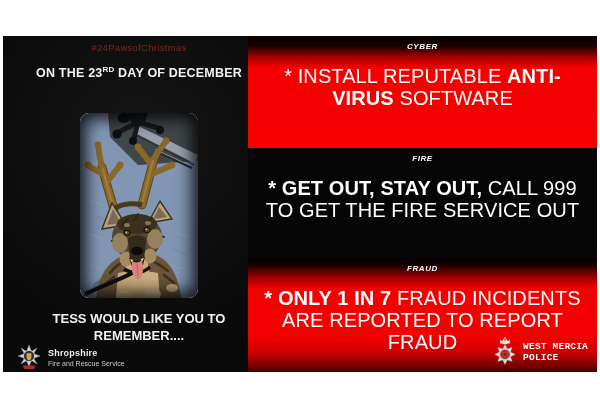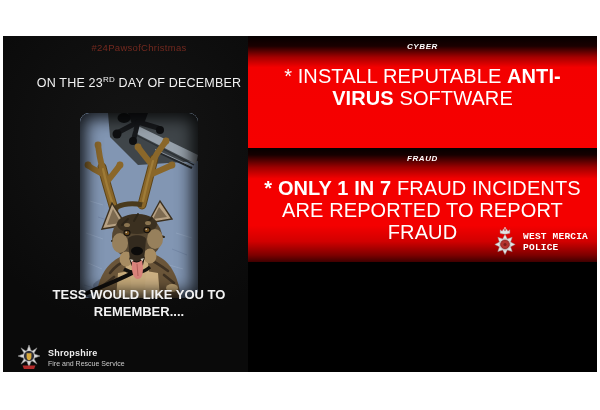--- a/index.html
+++ b/index.html
@@ -13,23 +13,23 @@
     background:#000;display:flex;
   }
   
   .left-panel{
     position:relative;width:245px;height:100%;
     background:radial-gradient(circle at 55% 32%, #151515 0%, #0a0a0a 70%);
     flex:none;
   }
   .lp-text{position:absolute;left:25px;width:222px;text-align:center;color:#f2f2f2;}
   .hashtag{top:6px;font-size:9.5px;font-weight:normal;color:#73291f;letter-spacing:.3px;}
-  .lp-heading{top:40px;font-size:12.5px;font-weight:normal;letter-spacing:.2px;}
+  .lp-heading{top:30px;font-size:12.5px;font-weight:bold;letter-spacing:.2px;}
   .lp-heading .ord{font-size:8px;vertical-align:top;position:relative;top:-1px;}
-  .lp-footer{top:250px;font-size:13px;font-weight:bold;line-height:17px;}
+  .lp-footer{top:274px;font-size:13px;font-weight:bold;line-height:17px;}
   .photo{
     position:absolute;left:77px;top:77px;width:118px;height:185px;
     border-radius:9px;overflow:hidden;background:#8296b3;
   }
   .photo svg{display:block;}
   .photo::after{
     content:"";position:absolute;inset:0;border-radius:9px;
     box-shadow:inset 0 0 16px 6px rgba(0,0,0,.85);
   }
   .sfrs-logo{
@@ -220,20 +220,24 @@
     </div>
   </div>
 
   <div class="right-panel">
 
     <div class="section cyber">
       <div class="section-header">CYBER</div>
       <div class="section-body"><span class="seg">* INSTALL REPUTABLE </span><span class="seg seg-bold">ANTI-VIRUS</span><span class="seg"> SOFTWARE</span></div>
     </div>
 
+    <div class="section fire">
+      <div class="section-header">FIRE</div>
+      <div class="section-body"><span class="seg seg-bold">* GET OUT, STAY OUT,</span><span class="seg"> CALL 999 TO GET THE FIRE SERVICE OUT</span></div>
+    </div>
 
     <div class="section fraud">
       <div class="section-header">FRAUD</div>
       <div class="section-body"><span class="seg seg-bold">* ONLY 1 IN 7</span><span class="seg"> FRAUD INCIDENTS ARE REPORTED TO REPORT FRAUD</span></div>
 
       <div class="wmp-logo">
         <svg width="26" height="31" viewBox="0 0 26 32">
           <rect x="12.3" y="0.2" width="1.4" height="2.4" fill="#e3e3e3"></rect>
           <path d="M8,6.5 L8,2.8 L10,4.3 L11.5,1.8 L13,4.3 L14.5,1.8 L16,4.3 L18,2.8 L18,6.5 C15.8,7.6 10.2,7.6 8,6.5 Z" fill="#e3e3e3" stroke="#999" stroke-width="0.4"></path>
           <polygon points="13,7.5 15.4,12.3 20.4,10.6 18.7,15.6 23.5,18 18.7,20.4 20.4,25.4 15.4,23.7 13,28.5 10.6,23.7 5.6,25.4 7.3,20.4 2.5,18 7.3,15.6 5.6,10.6 10.6,12.3" fill="#e6e6e6" stroke="#9a9a9a" stroke-width="0.5"></polygon>

